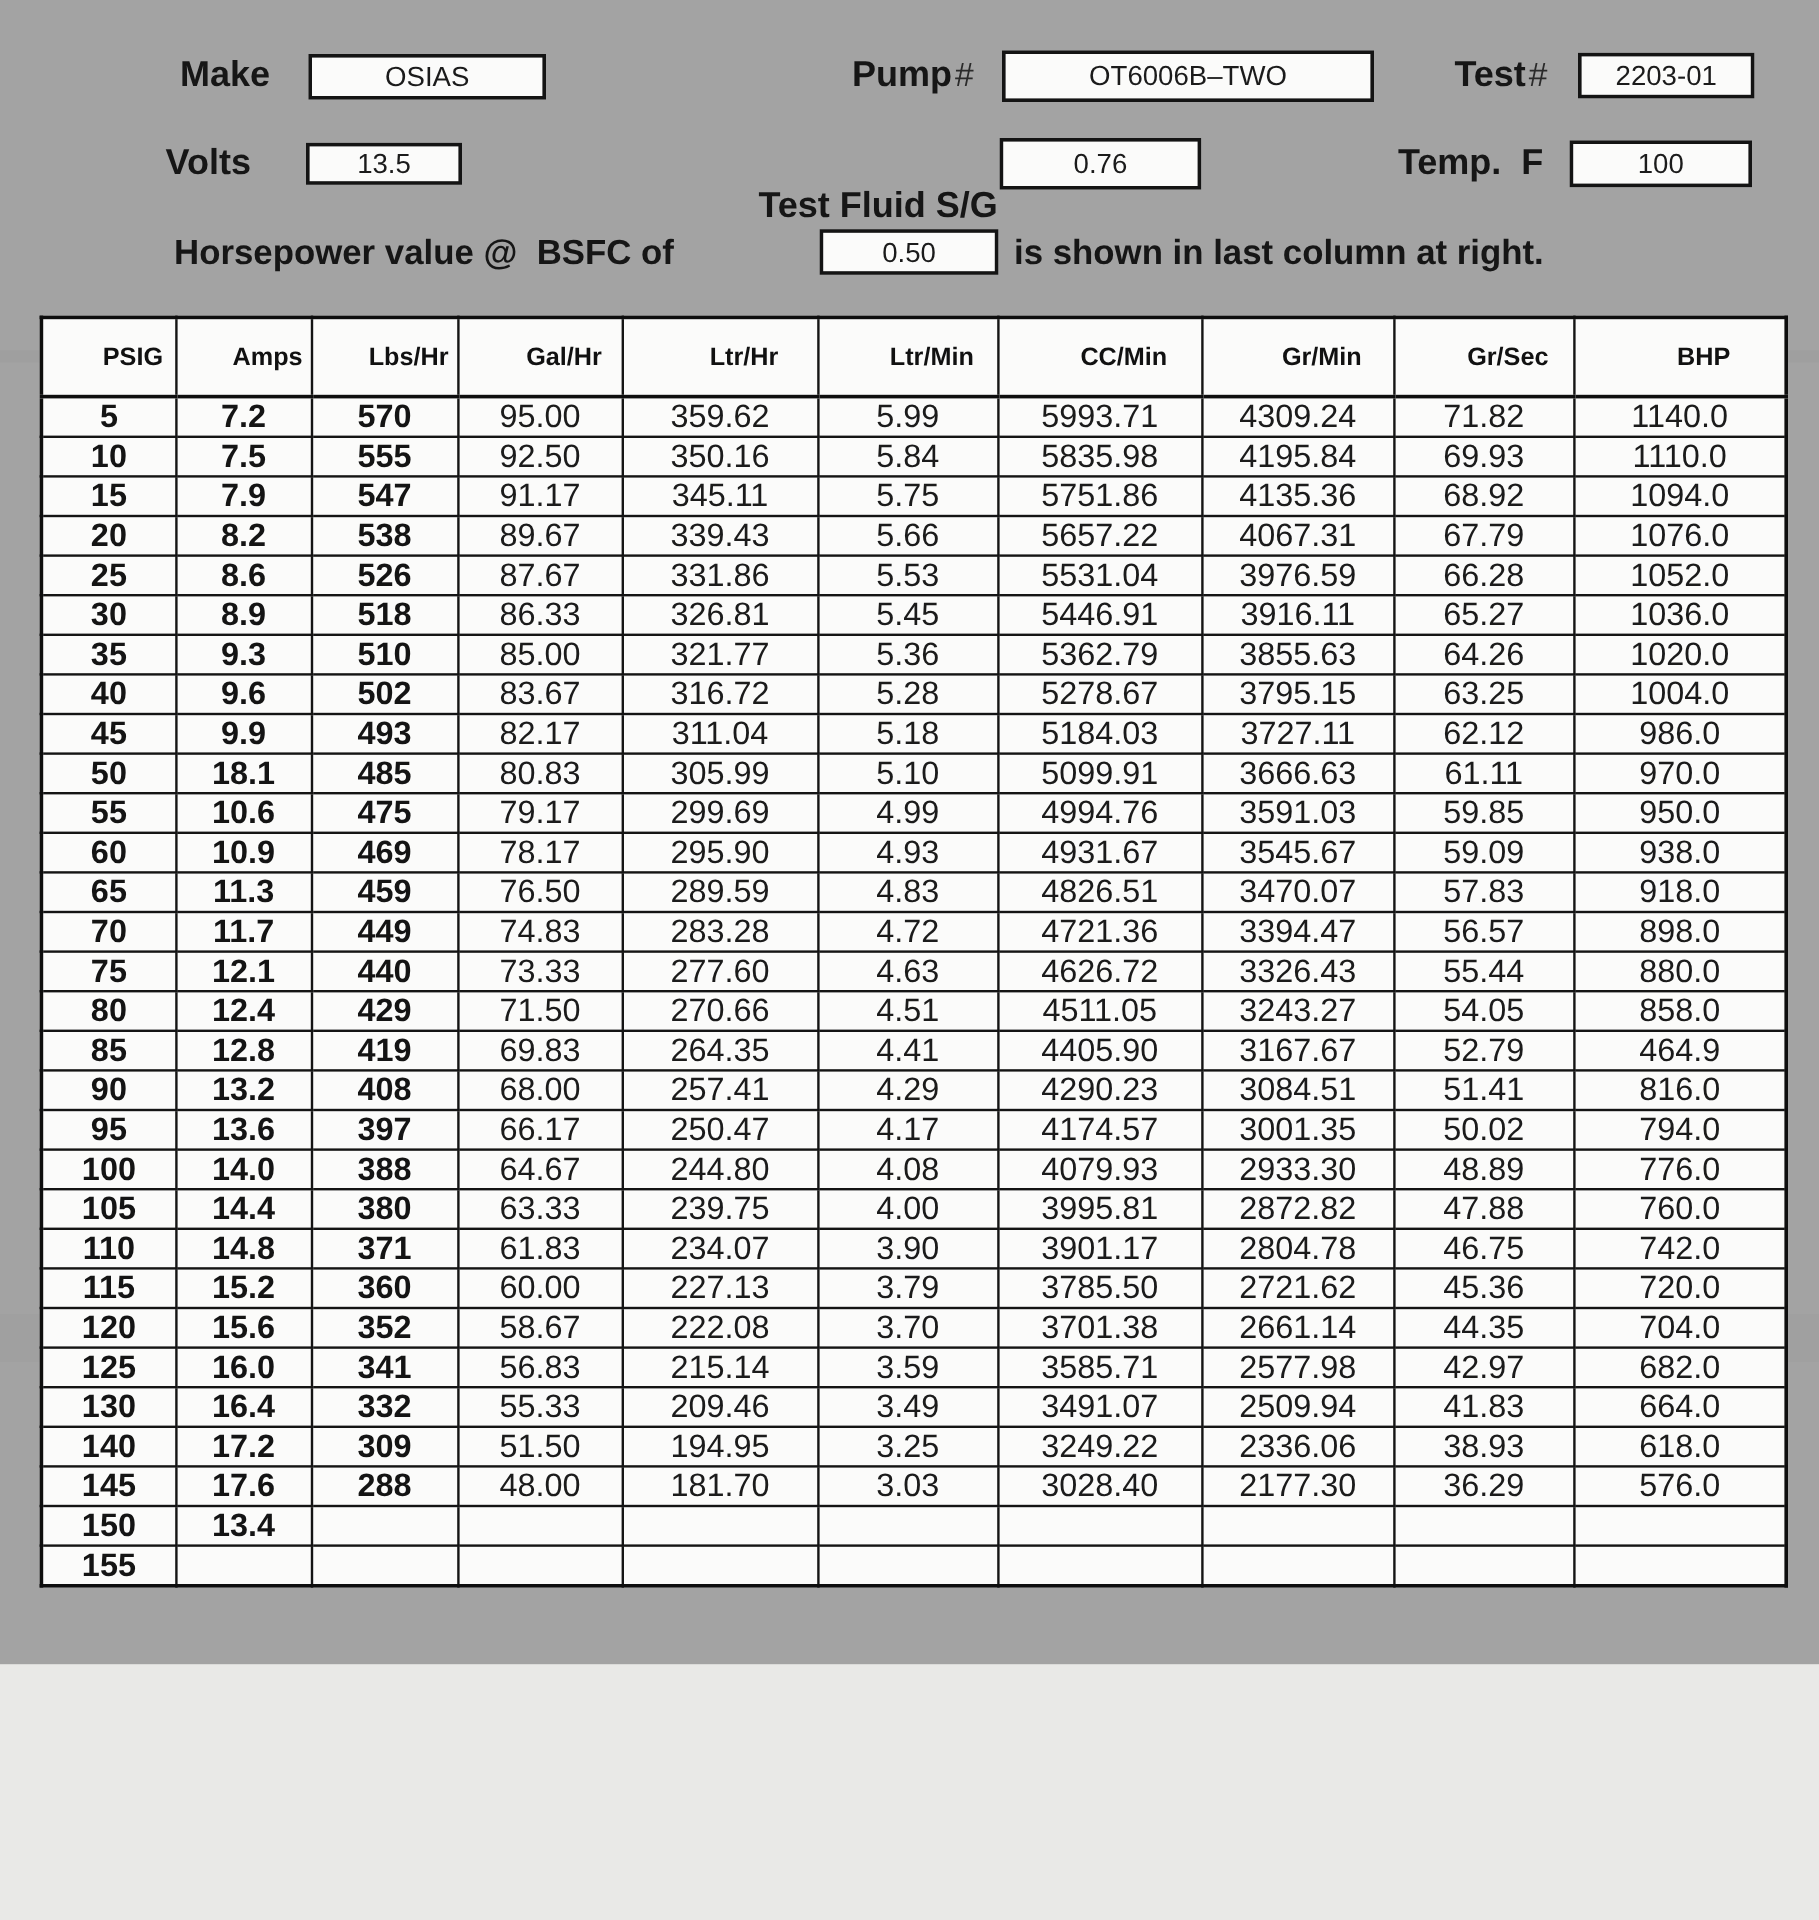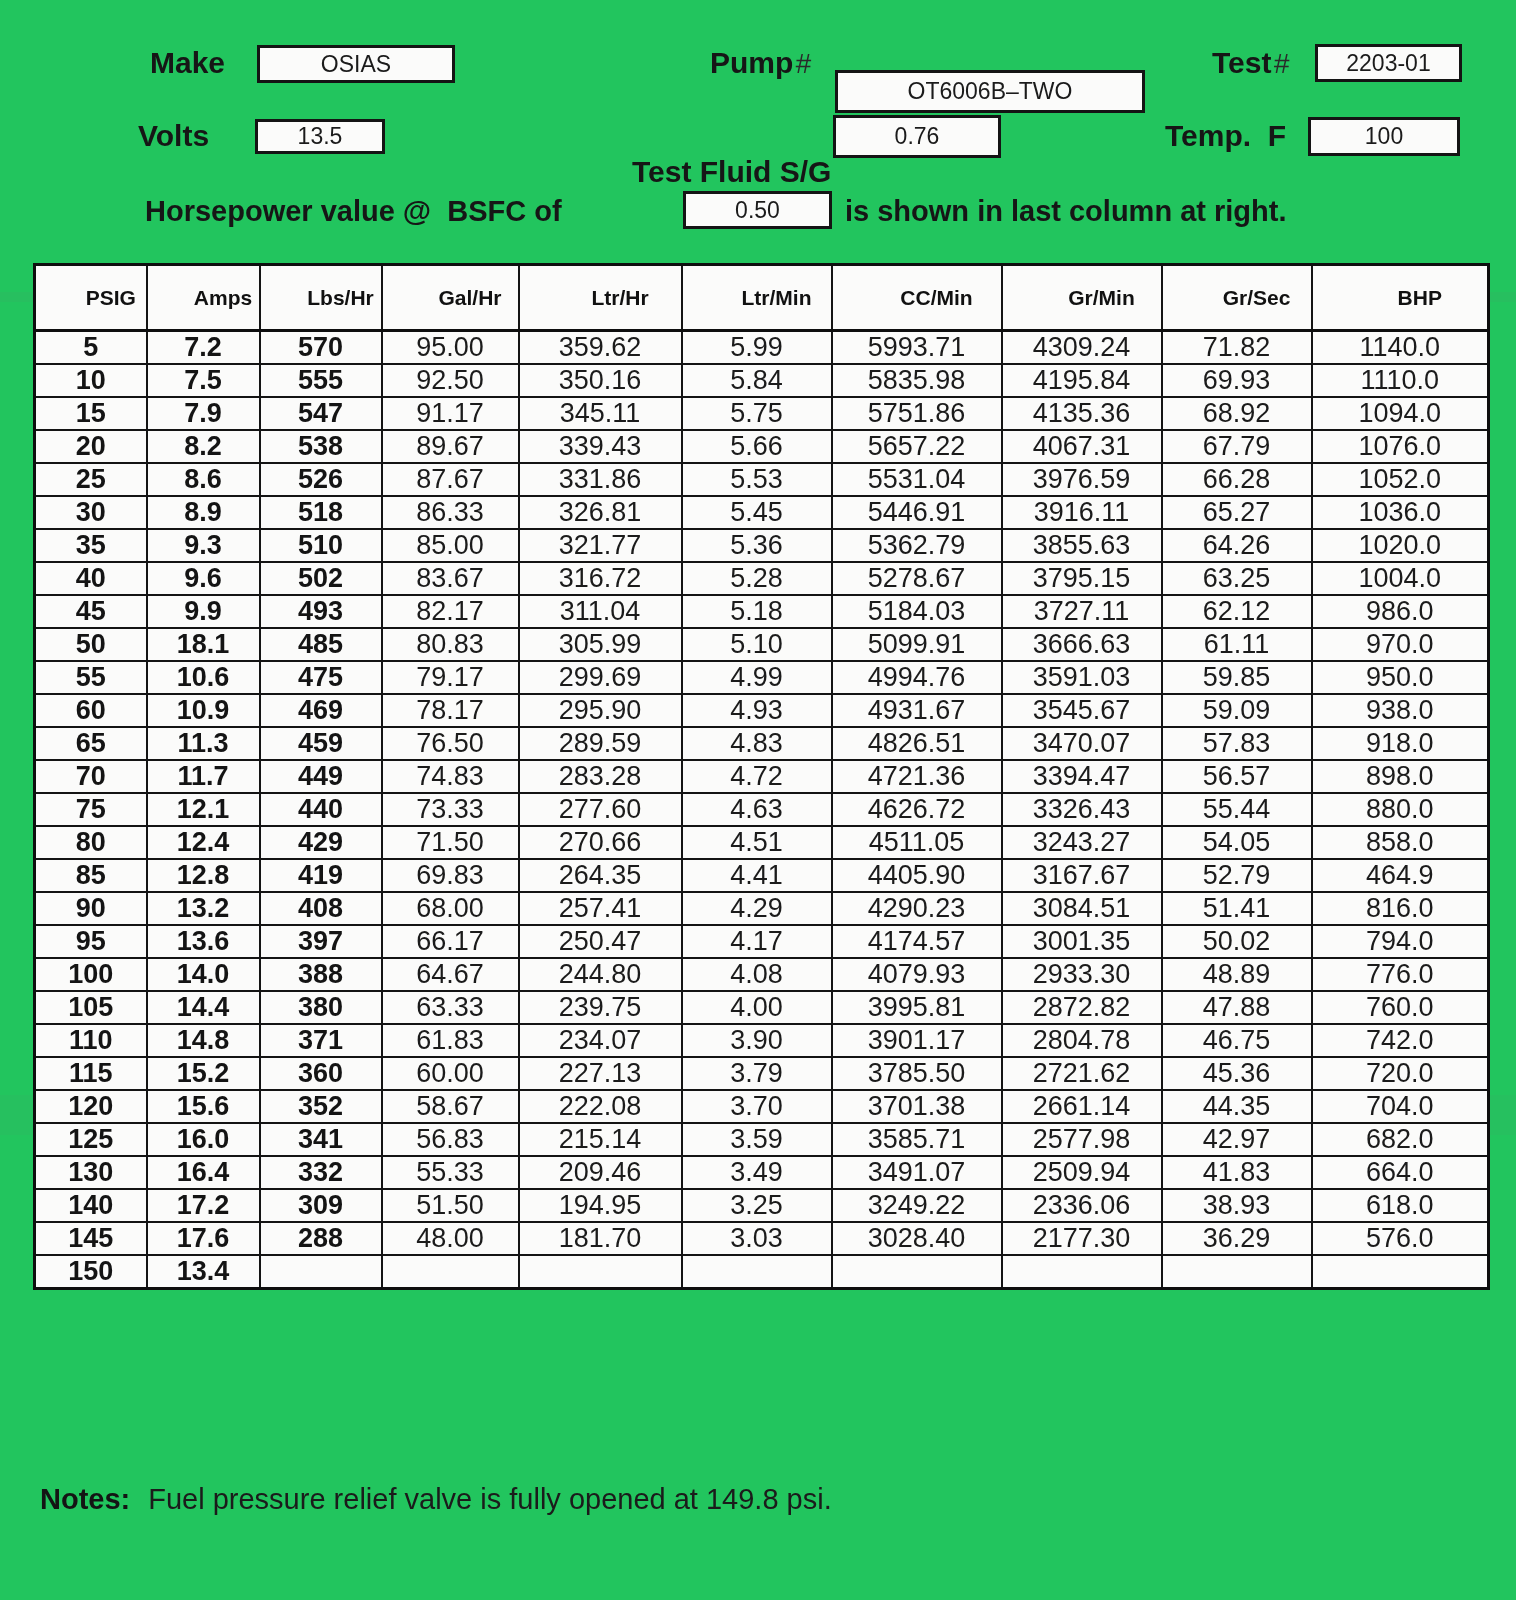--- a/index.html
+++ b/index.html
@@ -2,23 +2,23 @@
 <html><head>
 <meta charset="utf-8">
 <style>
   * { margin: 0; padding: 0; box-sizing: border-box; }
   html, body { background: #e9e9e7; }
   body { font-family: "Liberation Sans", sans-serif; color: #111; }
 
   .page {
     position: relative;
     width: 1516px;
-    height: 1600px;
+    height: 1387px;
     margin: 0 auto;
-    background: #22c55e;
+    background: #a3a3a3;
     overflow: hidden;
   }
 
   
   .scan-band {
     position: absolute;
     left: 0; width: 100%;
     pointer-events: none;
   }
   .band-a { top: 292px; height: 10px; background: rgba(120,120,120,0.07); }
@@ -112,21 +112,21 @@
   <div class="scan-band band-b"></div>
 
   <div class="abs field-label" style="left:150px; top:44px;">Make</div>
   <div class="abs field-box" style="left:257px; top:45px; width:198px; height:38px;">
     <span>OSIAS</span>
   </div>
 
   <div class="abs" style="left:710px; top:44px;">
     <span class="field-label">Pump</span><span class="hash">#</span>
   </div>
-  <div class="abs field-box" style="left:835px; top:42px; width:310px; height:43px;margin-top:28px;">
+  <div class="abs field-box" style="left:835px; top:42px; width:310px; height:43px;">
     <span>OT6006B–TWO</span>
   </div>
 
   <div class="abs" style="left:1212px; top:44px;">
     <span class="field-label">Test</span><span class="hash">#</span>
   </div>
   <div class="abs field-box" style="left:1315px; top:44px; width:147px; height:38px;">
     <span>2203-01</span>
   </div>
 
@@ -520,20 +520,32 @@
           <td class="b">13.4</td>
           <td class="b"></td>
           <td></td>
           <td></td>
           <td></td>
           <td></td>
           <td></td>
           <td></td>
           <td></td>
         </tr>
+        <tr>
+          <td class="b">155</td>
+          <td class="b"></td>
+          <td class="b"></td>
+          <td></td>
+          <td></td>
+          <td></td>
+          <td></td>
+          <td></td>
+          <td></td>
+          <td></td>
+        </tr>
       </tbody>
   </table>
 
   <div class="notes">
     <span class="notes-label">Notes:</span><span>Fuel pressure relief valve is fully opened at 149.8 psi.</span>
   </div>
 
 </div>
 
 </body></html>

